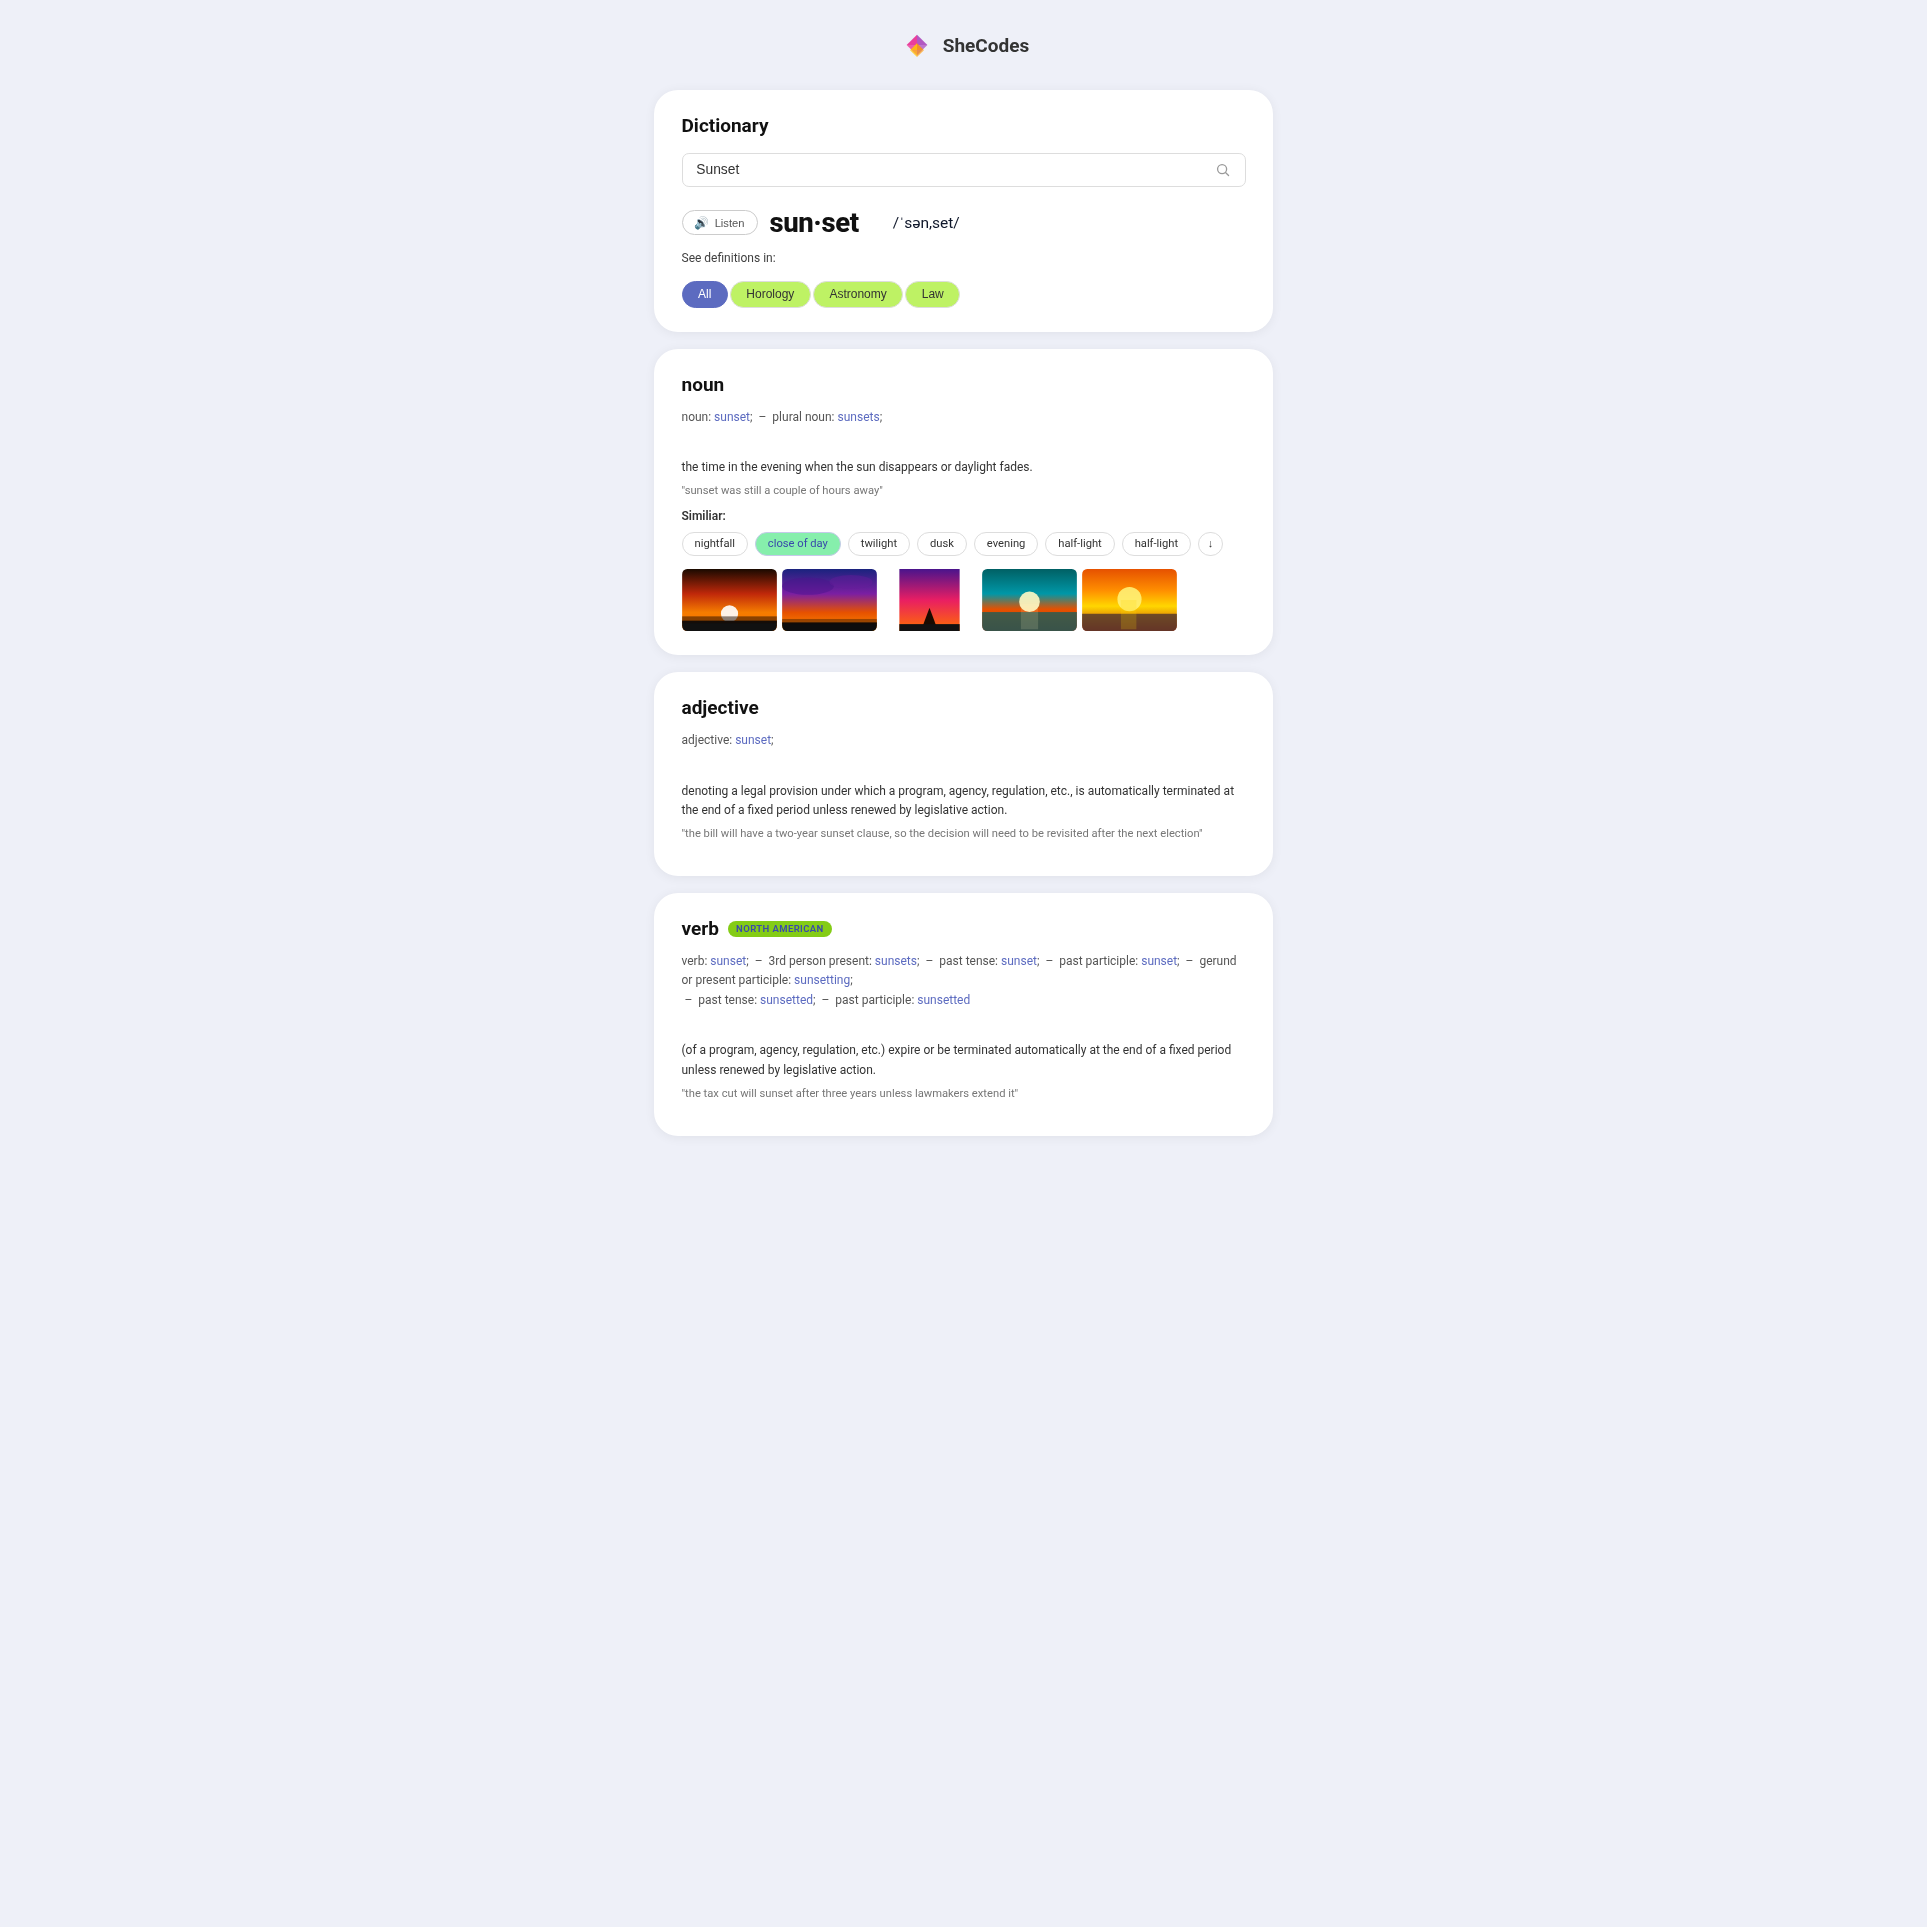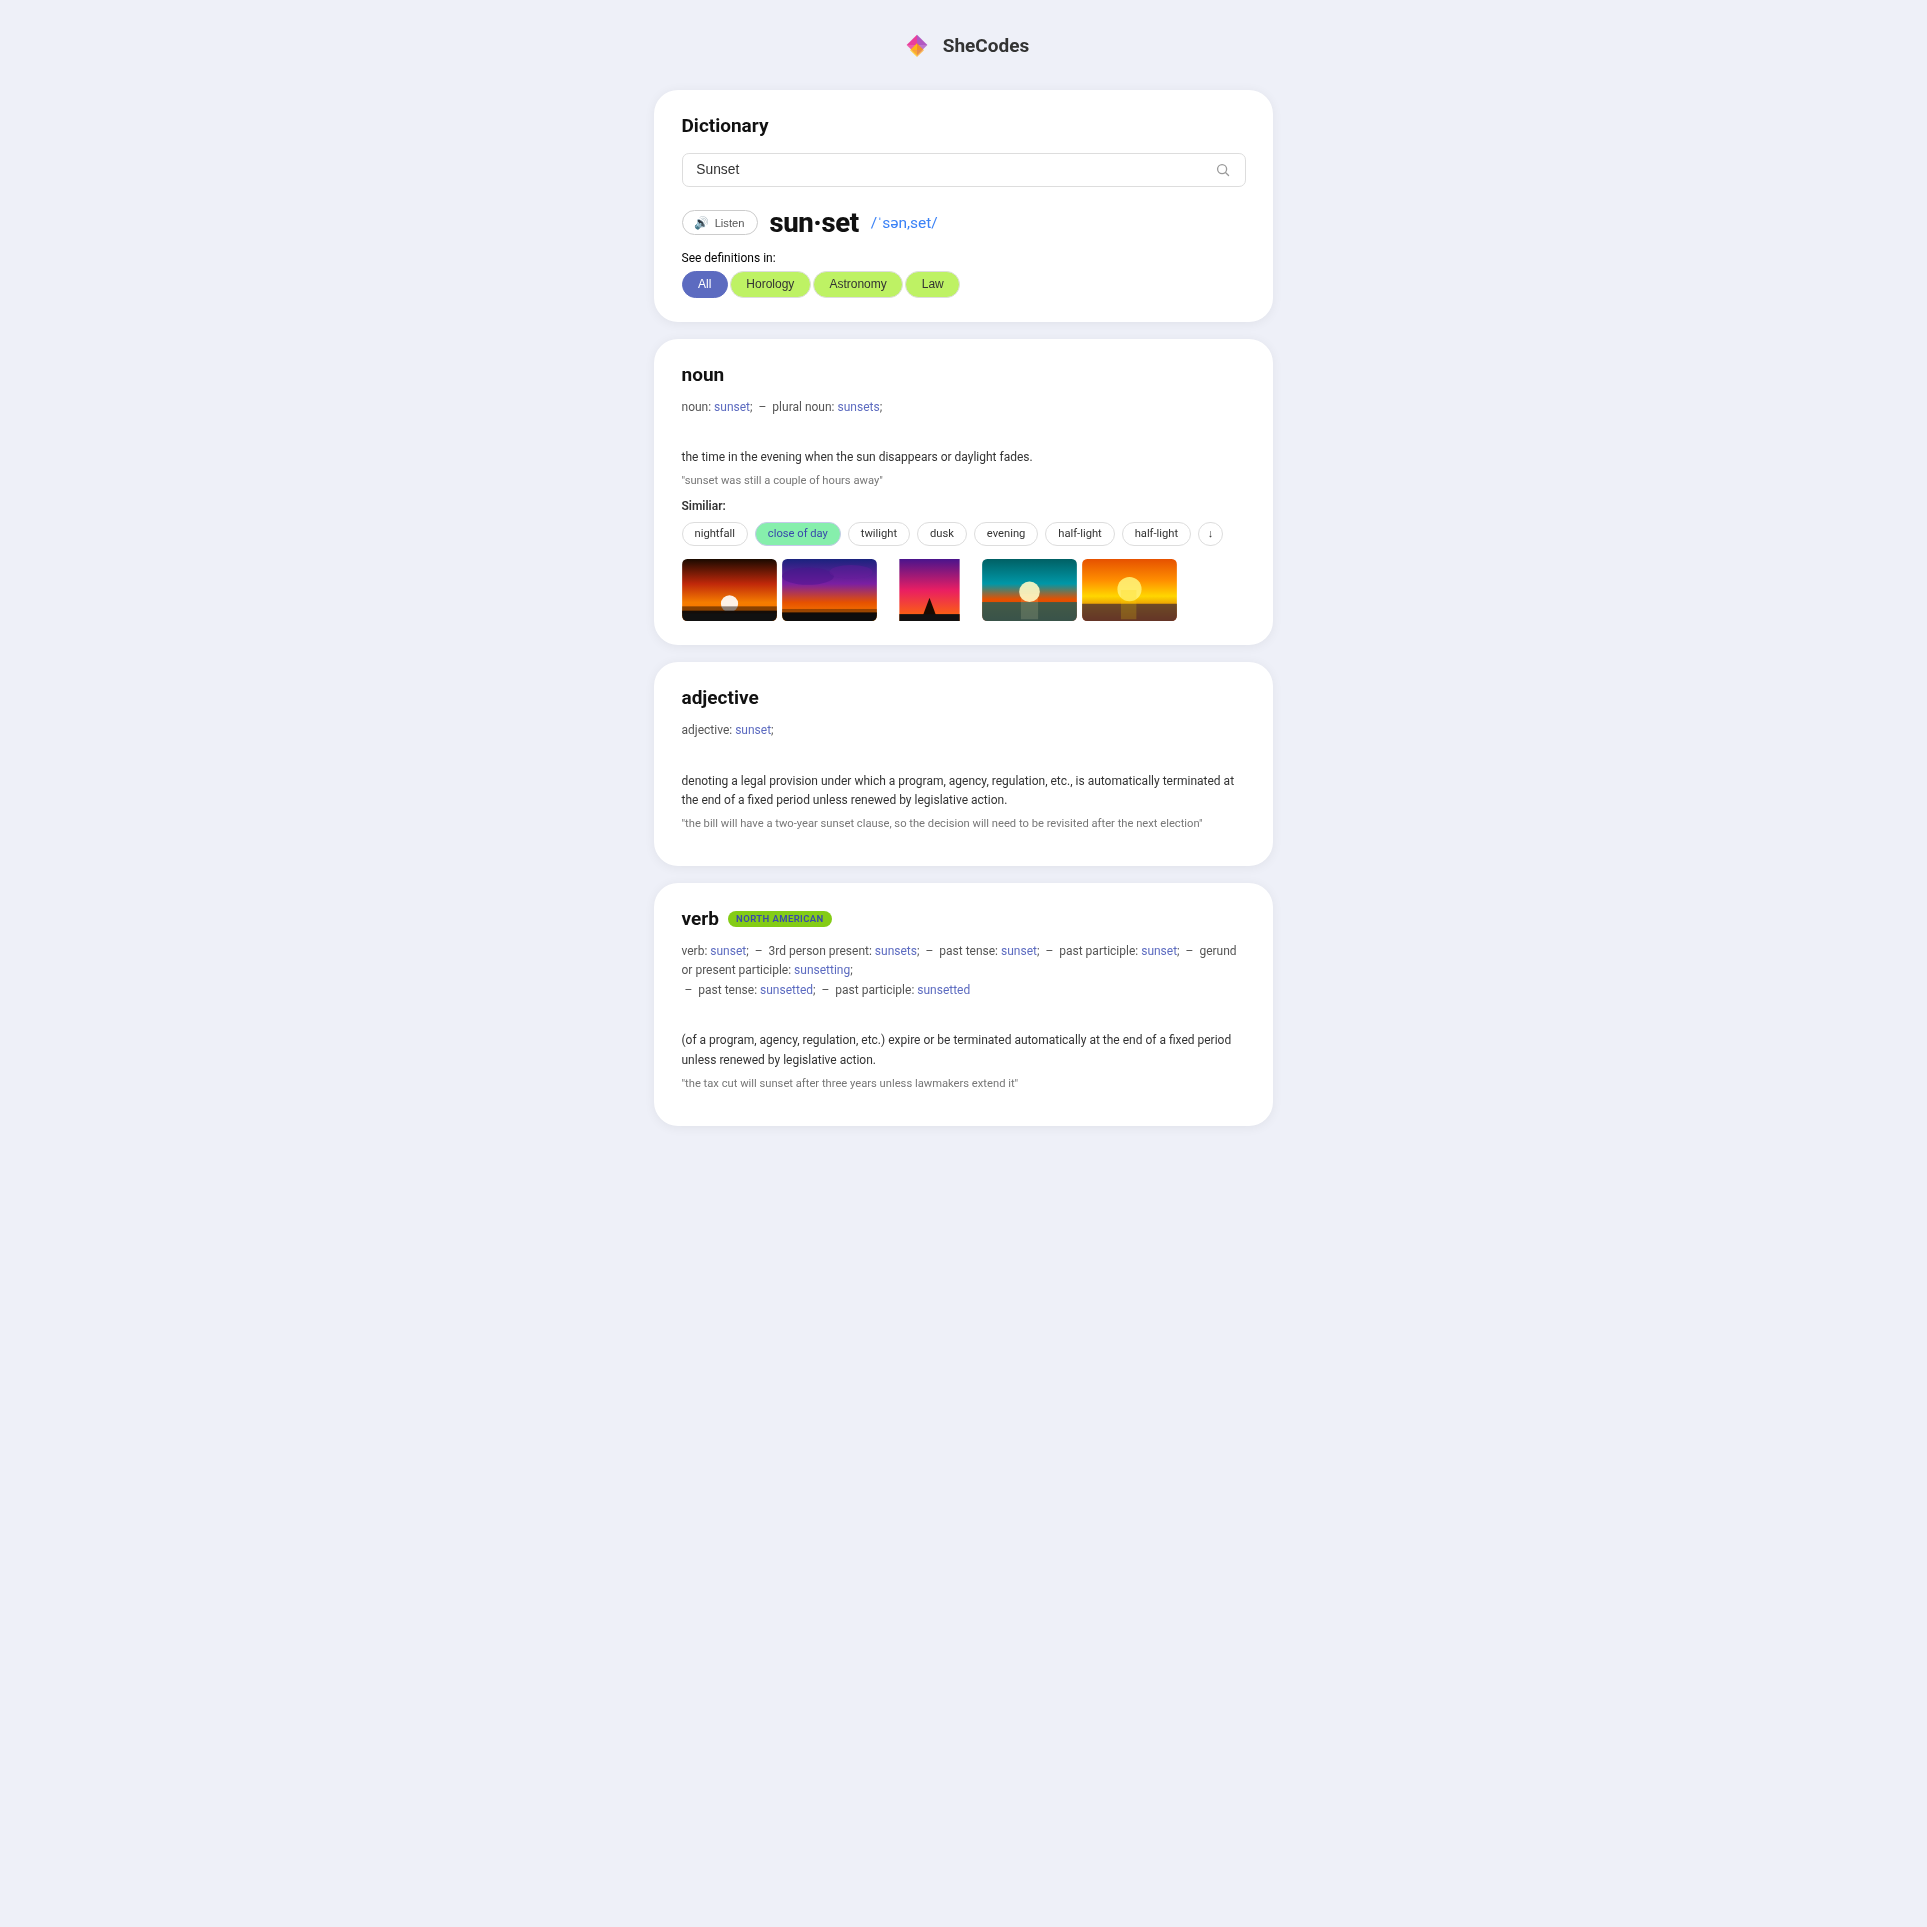--- a/index.html
+++ b/index.html
@@ -93,27 +93,28 @@
       font-size: 12px;
     }
     .word-title {
       font-size: 27.5px;
       font-weight: 800;
       color: #111;
       letter-spacing: -0.4px;
     }
     .word-phonetic {
       font-size: 15.5px;
-      color: #3b82f6;
+      color: #0f172a;
       font-weight: 400;
+      margin-left: 22px;
     }
     .see-definitions {
       font-size: 12px;
-      color: #000000;
-      margin-bottom: 6px;
+      color: #404040;
+      margin-bottom: 16px;
     }
     .filter-tabs {
       display: flex;
       gap: 2px;
       flex-wrap: wrap;
     }
     .filter-tab {
       padding: 5.2px 15.5px;
       border-radius: 17px;
       font-size: 12px;

